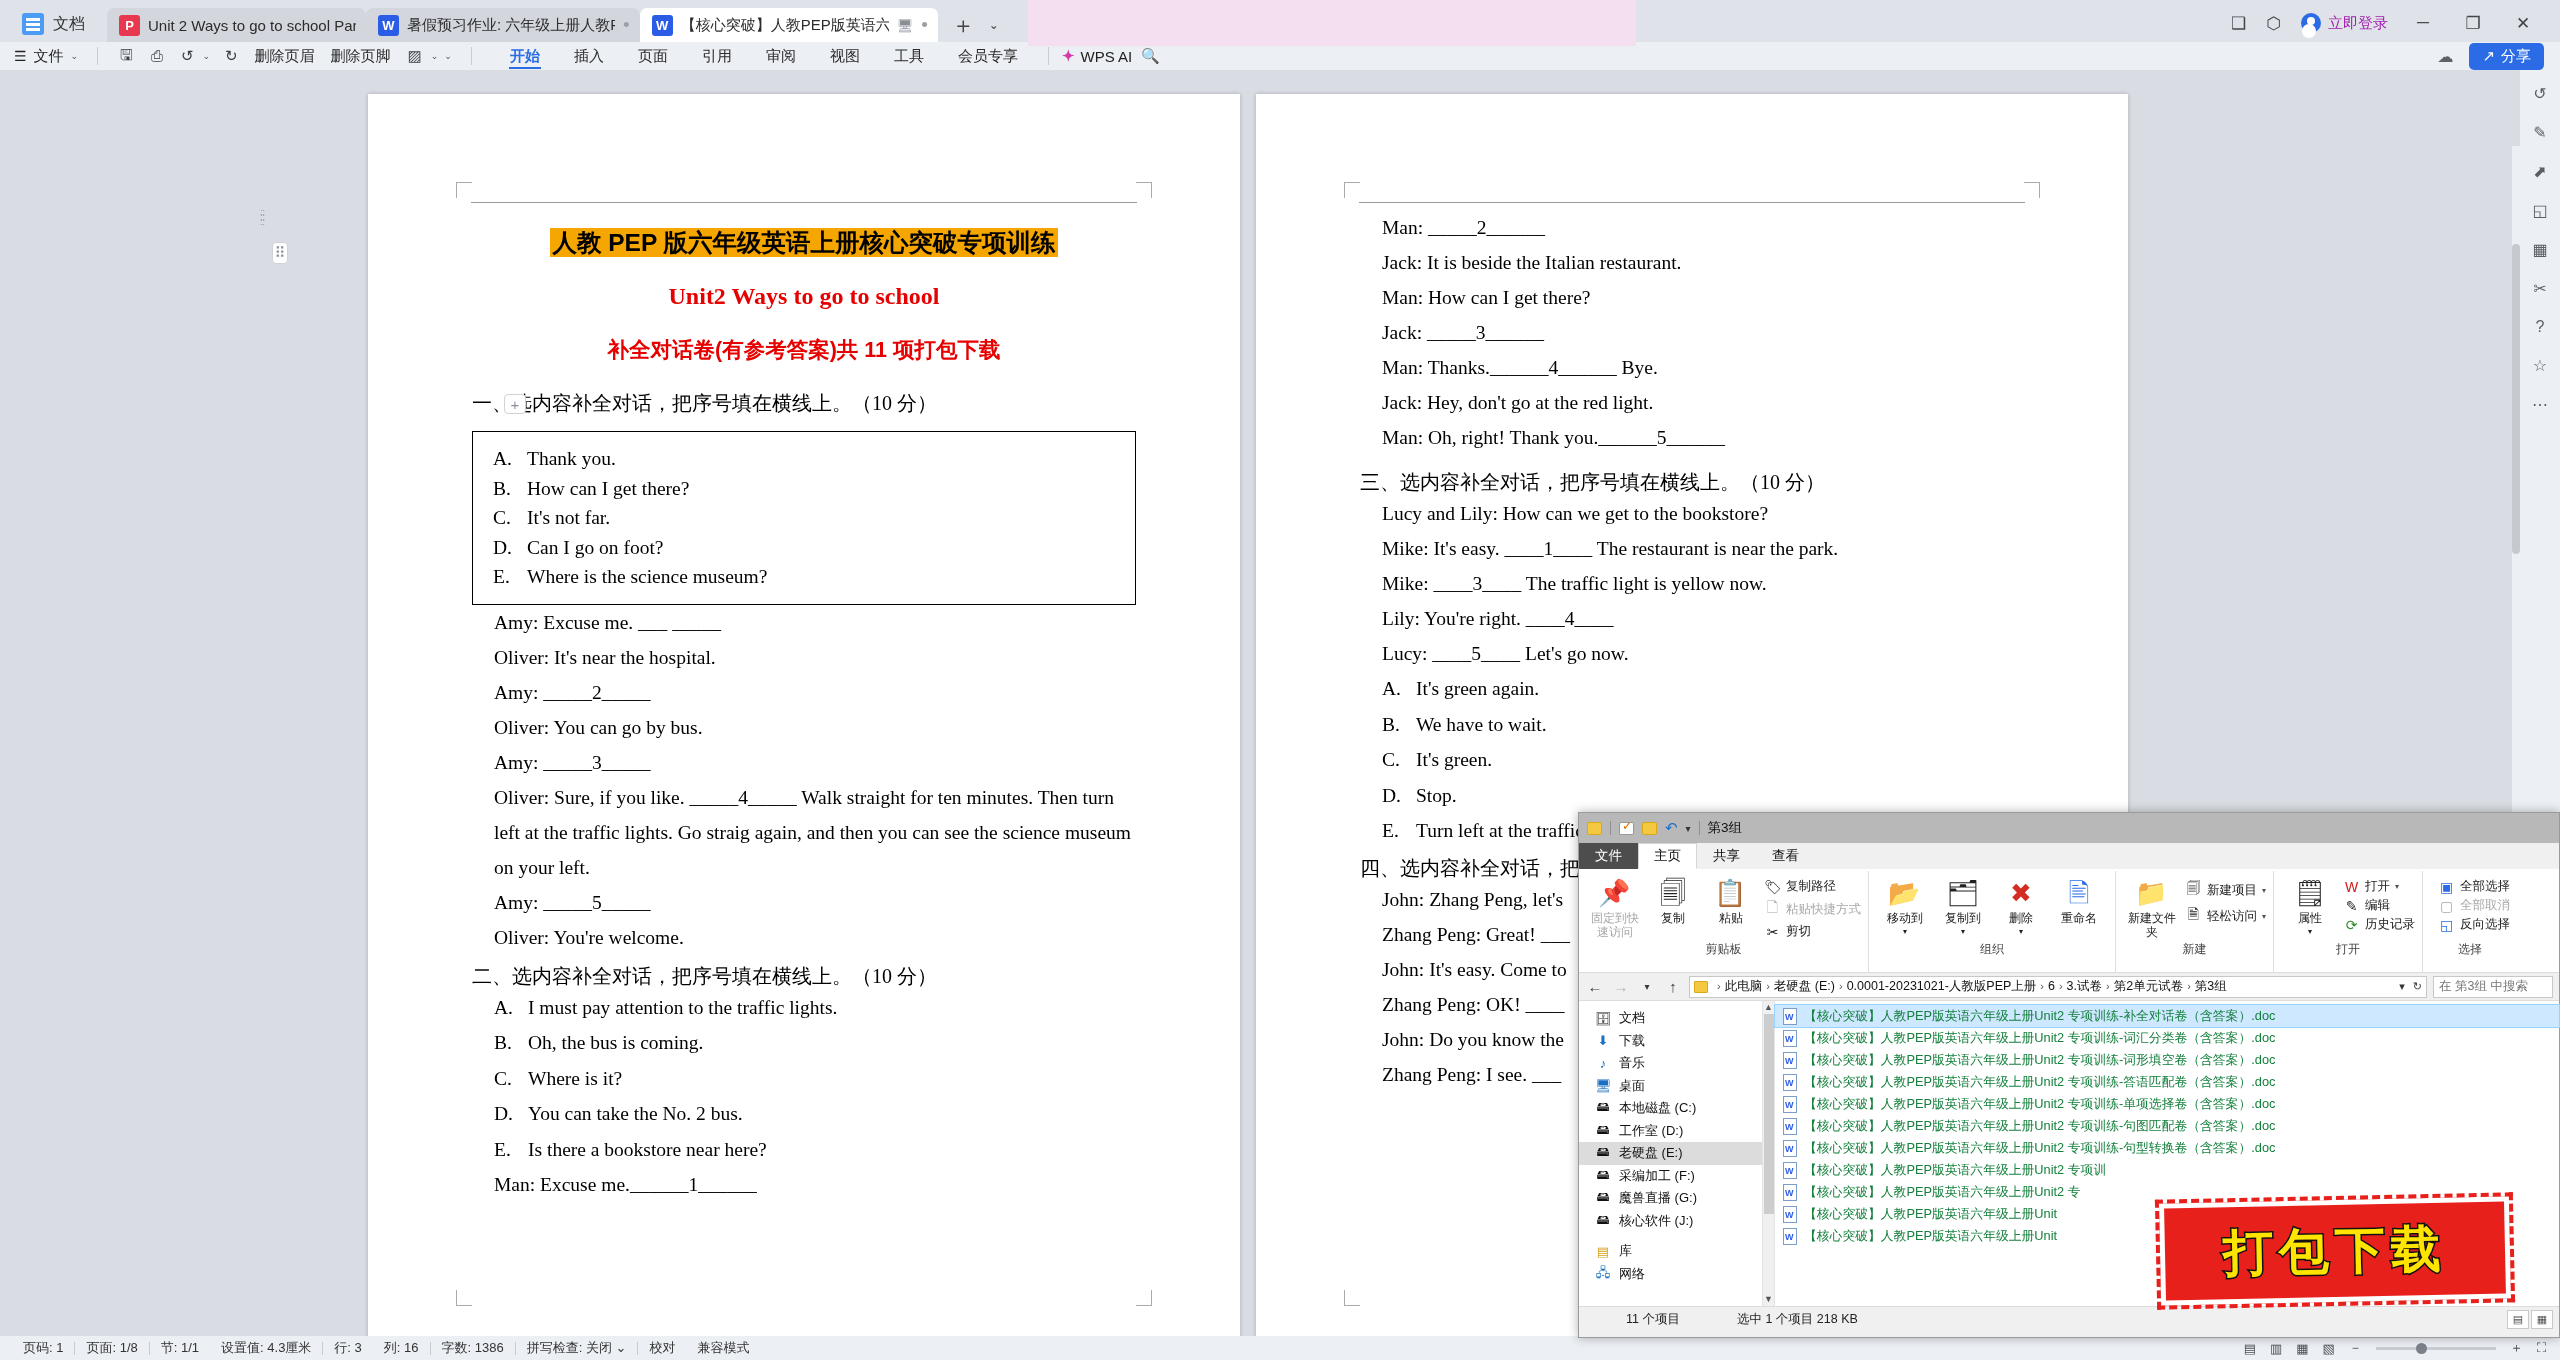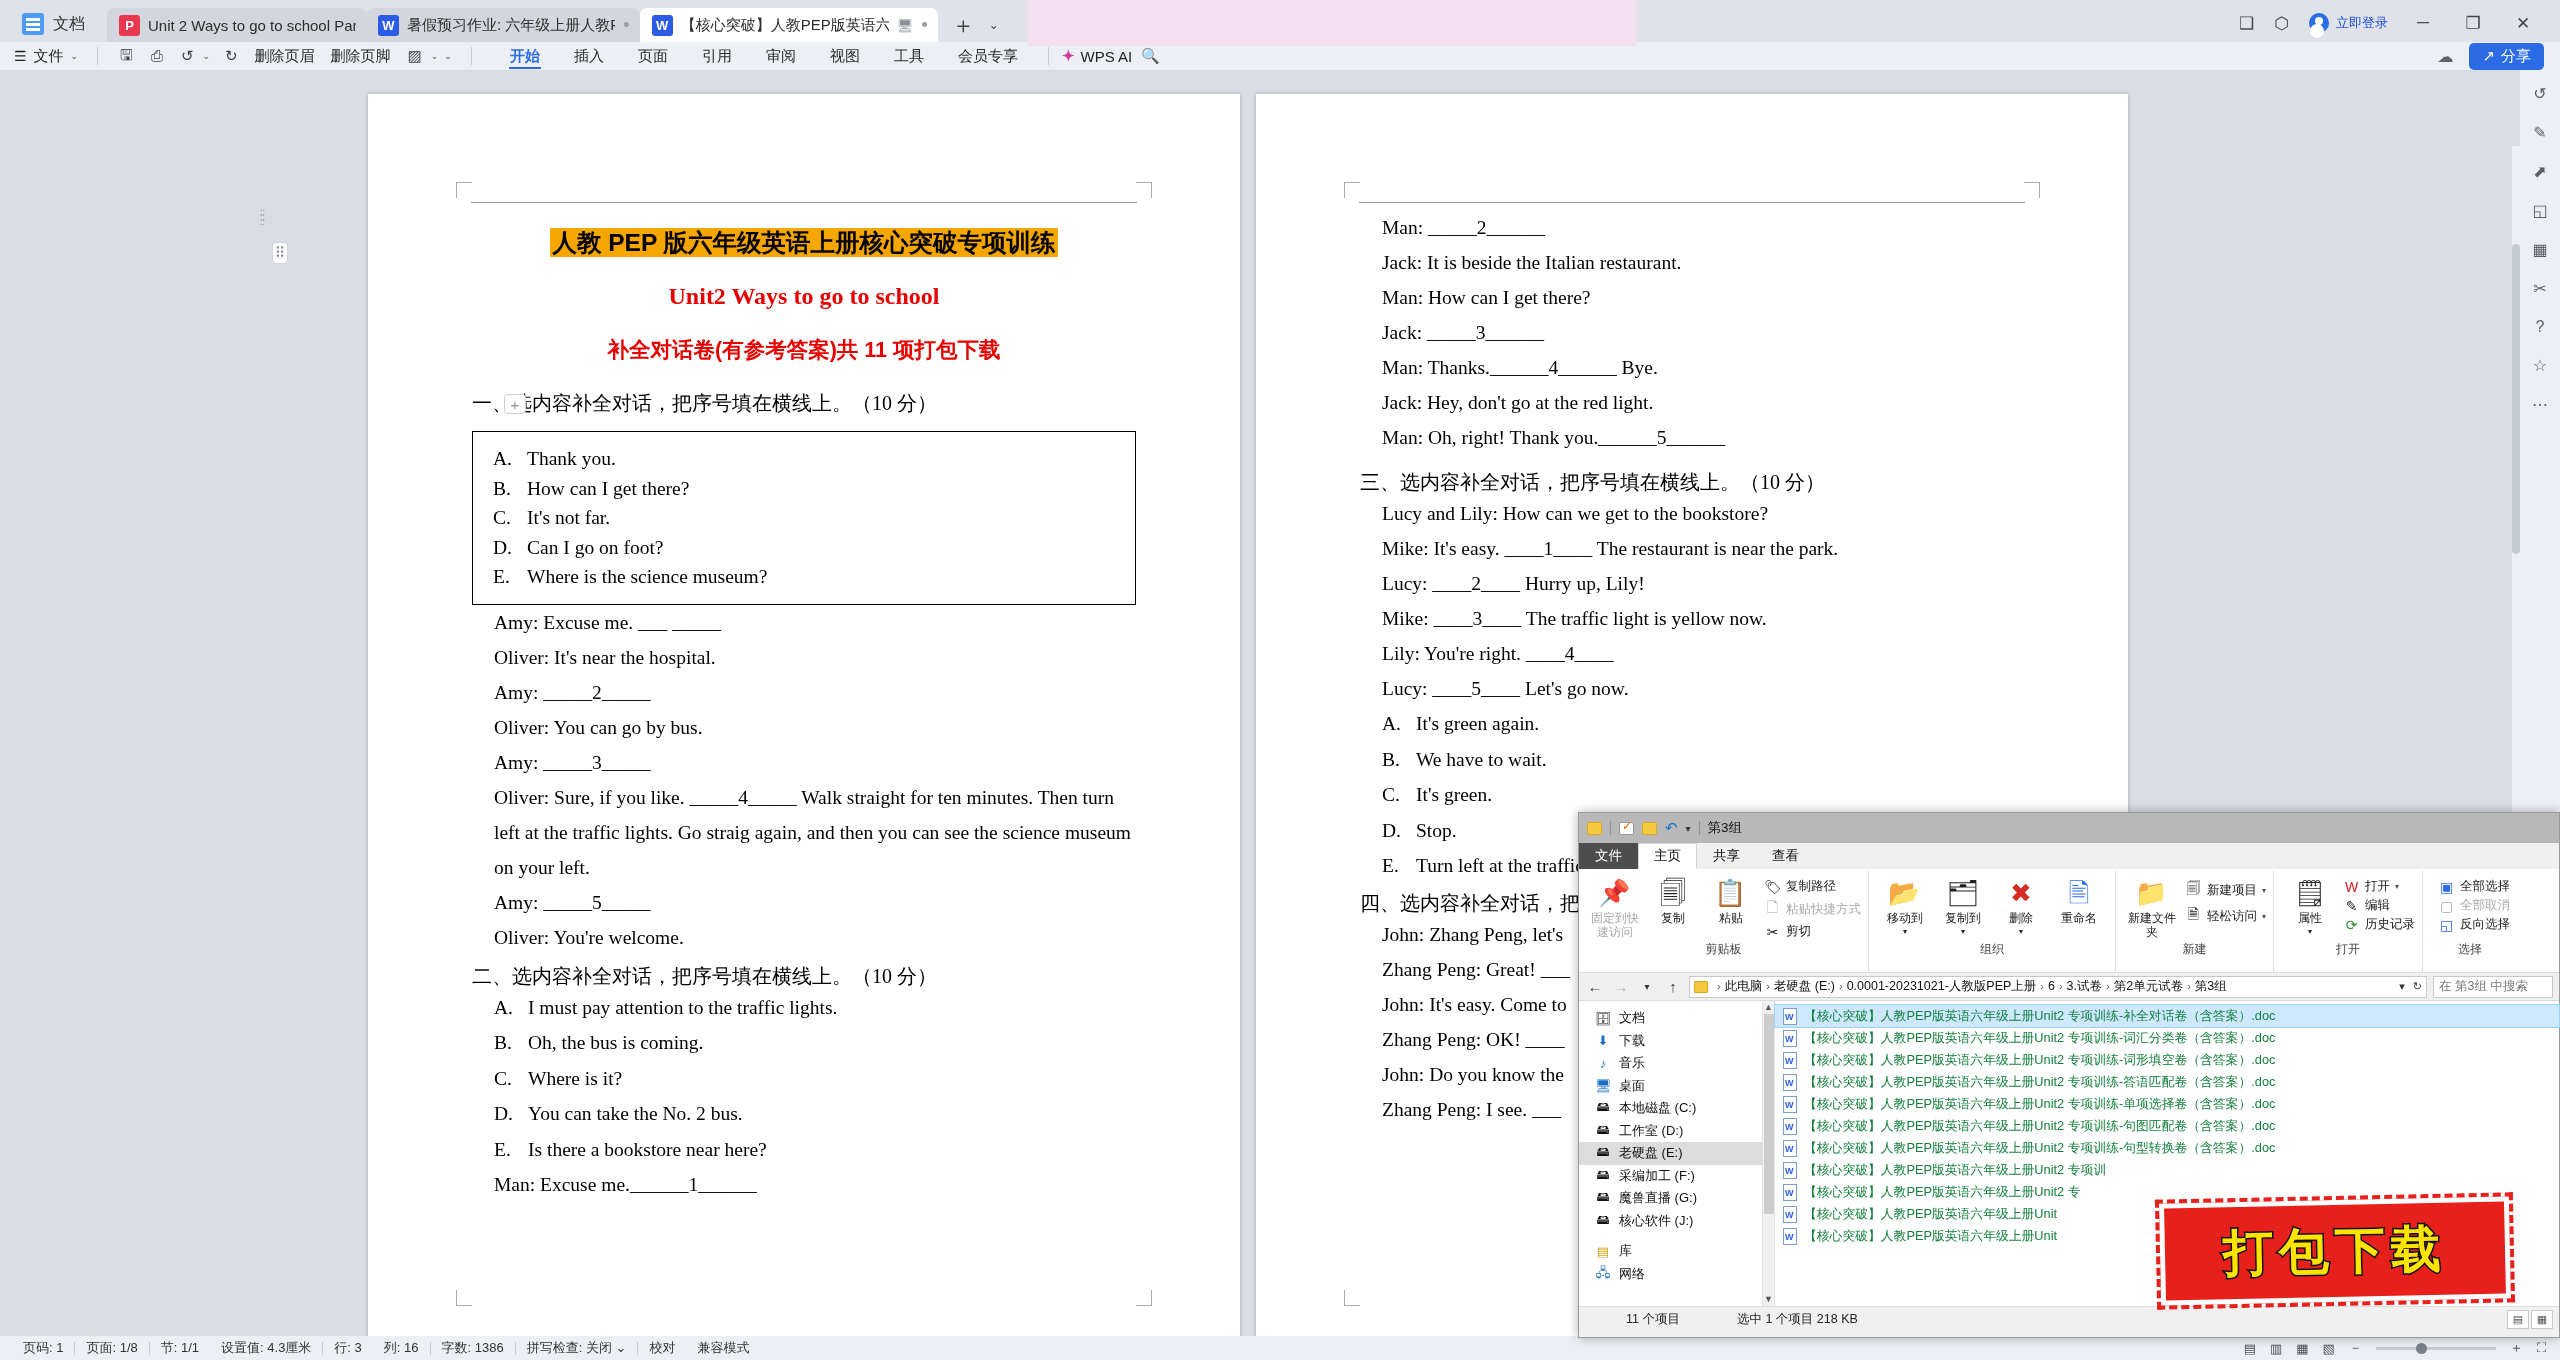--- a/index.html
+++ b/index.html
@@ -60,21 +60,21 @@
   .tabbar-right .ic { font-size: 17px; color: #43474c; }
   .login { display: flex; align-items: center; gap: 7px; }
   .login .av {
     width: 20px; height: 20px; border-radius: 50%; background: #2b6ce6;
     position: relative;
   }
   .login .av:after {
     content:""; position:absolute; left:6px; top:4px; width:8px; height:8px;
     border-radius:50%; background:#fff; box-shadow: -2px 10px 0 3px #fff;
   }
-  .login span { color: #1d4ed8; font-size: 13px; }
+  .login span { color: #a21caf; font-size: 15px; }
   .winbtn { font-size: 17px; color: #43474c; width: 30px; text-align:center; }
 
   
   .ribbon {
     position: absolute; top: 42px; left: 0; width: 2560px; height: 28px;
     background: #eceff3; display: flex; align-items: center; padding-left: 14px;
     gap: 0;
   }
   .rb-file { display:flex; align-items:center; gap:7px; font-size:15px; color:#222; }
   .rb-file .ham { font-size: 14px; letter-spacing: 0; }
@@ -518,21 +518,20 @@
       <div class="line ind">Man:  How can I get there?</div>
       <div class="line ind">Jack:   _____3______</div>
       <div class="line ind">Man:   Thanks.______4______ Bye.</div>
       <div class="line ind">Jack:  Hey, don't go at the red light.</div>
       <div class="line ind">Man:  Oh, right! Thank you.______5______</div>
 
       <div class="sec-head" style="margin-top:14px">三、选内容补全对话，把序号填在横线上。（10 分）</div>
 
       <div class="line ind">Lucy and Lily:    How can we get to the bookstore?</div>
       <div class="line ind">Mike:  It's easy. ____1____ The restaurant is near the park.</div>
-      <div class="line ind">Lucy:   ____2____ Hurry up, Lily!</div>
       <div class="line ind">Mike:   ____3____ The traffic light is yellow now.</div>
       <div class="line ind">Lily:  You're right. ____4____</div>
       <div class="line ind">Lucy:   ____5____ Let's go now.</div>
 
       <div class="opt-list">
         <div class="opt">
             <span class="lt">A.</span>
             <span>It's green again.</span>
           </div>
         <div class="opt">

